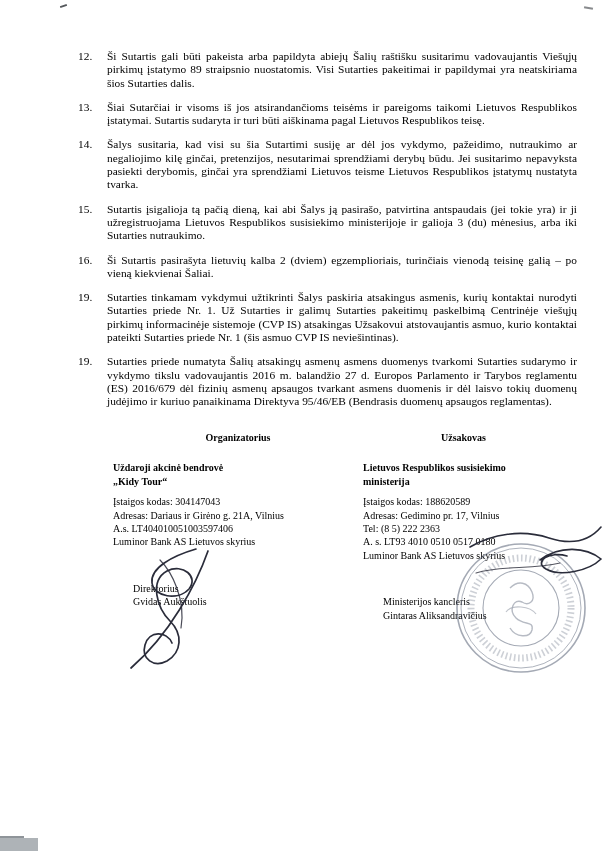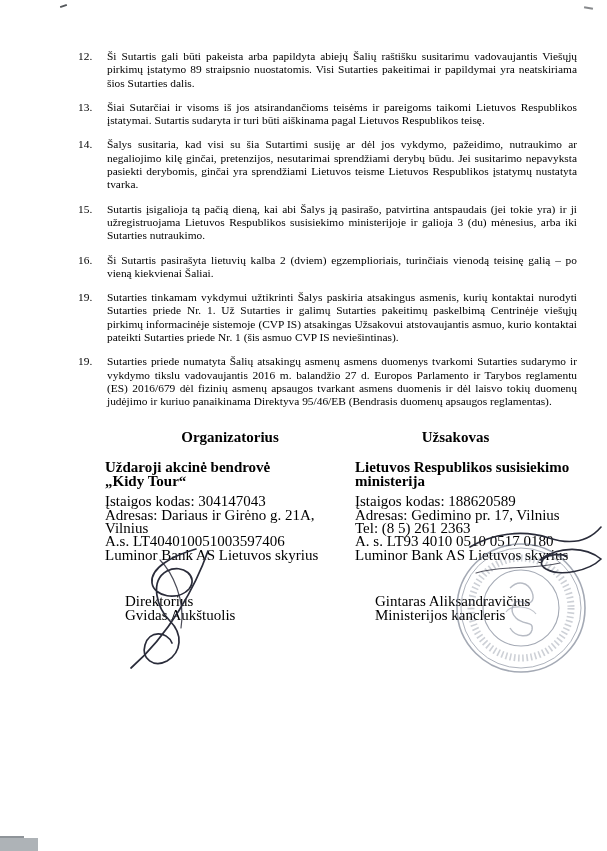--- a/index.html
+++ b/index.html
@@ -14,22 +14,22 @@
   
   .clauses{
     position:absolute;left:78px;top:50px;width:499px;
     font-size:11.4px;line-height:13.3px;
   }
   .clause{display:flex;margin-bottom:11px;}
   .clause .num{flex:0 0 29px;}
   .clause .txt{flex:1 1 auto;text-align:justify;}
   
   .parties{
-    position:absolute;left:105px;top:431px;width:473px;
-    display:flex;font-size:15px;line-height:13.4px;
+    position:absolute;left:113px;top:431px;width:473px;
+    display:flex;font-size:10px;line-height:13.4px;
   }
   .party{display:flex;flex-direction:column;}
   .party.org{width:250px;}
   .party.cli{width:223px;justify-content:space-between;}
   .party-header{font-weight:bold;text-align:center;margin-bottom:17px;}
   .party.cli .party-header{padding-right:22px;}
   .company-name{font-weight:bold;}
   .details{margin-top:7px;}
   .sig-block{margin-top:33px;margin-left:20px;}
   
@@ -98,27 +98,27 @@
       </div>
     </div>
 
     <div class="party cli">
       <div class="party-header">Užsakovas</div>
       <div class="company-name">Lietuvos Respublikos susisiekimo</div>
       <div class="company-name">ministerija</div>
       <div class="details">
         <div>Įstaigos kodas: 188620589</div>
         <div>Adresas: Gedimino pr. 17, Vilnius</div>
-        <div>Tel: (8 5) 261 2363</div>
+        <div>Tel: (8 5) 222 2363</div>
         <div>A. s. LT93 4010 0510 0517 0180</div>
         <div>Luminor Bank AS Lietuvos skyrius</div>
       </div>
       <div class="sig-block">
+        <div>Ministerijos kancleris</div>
         <div>Gintaras Aliksandravičius</div>
-        <div>Ministerijos kancleris</div>
       </div>
     </div>
 
   </div>
 
   <svg class="ink" width="607" height="851" viewBox="0 0 607 851">
 
     <g stroke="#5a6478" fill="none" opacity="0.55">
       <circle cx="521" cy="608" r="64" stroke-width="1.6"></circle>
       <circle cx="521" cy="608" r="60" stroke-width="0.9"></circle>

